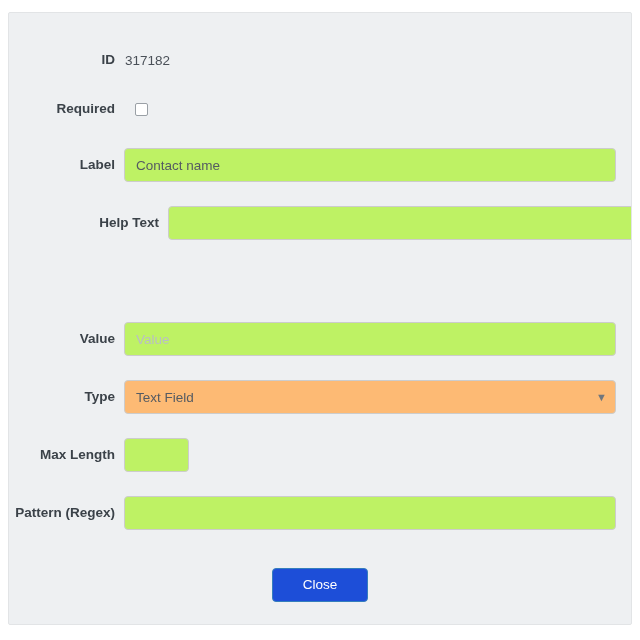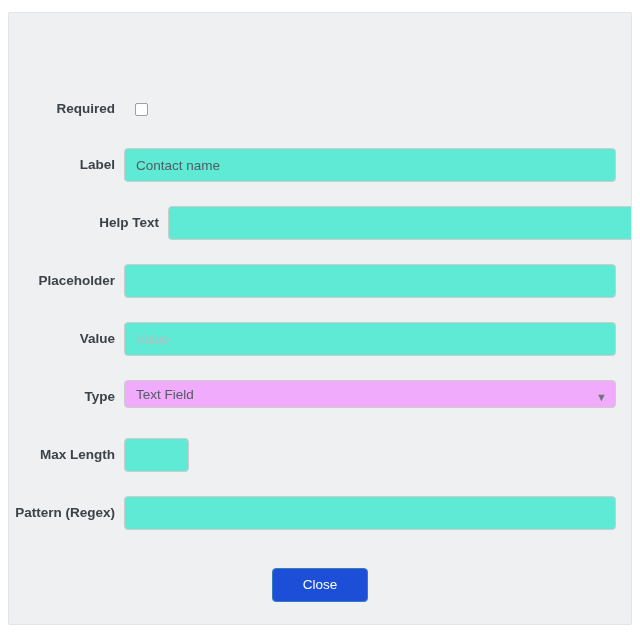--- a/index.html
+++ b/index.html
@@ -54,21 +54,21 @@
   .static-value {
     font-size: 13.5px;
     color: #4a5058;
     padding-left: 1px;
   }
 
   .text-input {
     width: 492px;
     height: 34px;
     box-sizing: border-box;
-    background: #5eead4;
+    background: #bef264;
     border: 1px solid #cccccc;
     border-radius: 4px;
     padding: 0 11px;
     font-family: "Liberation Sans", sans-serif;
     font-size: 13.5px;
     color: #555b62;
     outline: none;
   }
   .text-input::placeholder {
     color: #b9bec4;
@@ -79,23 +79,23 @@
     width: 65px;
   }
 
   .select-wrap {
     position: relative;
     width: 492px;
     height: 34px;
   }
   .select-input {
     width: 100%;
-    height: 28px;
-    box-sizing: border-box;
-    background: #f0abfc;
+    height: 34px;
+    box-sizing: border-box;
+    background: #fdba74;
     border: 1px solid #cccccc;
     border-radius: 4px;
     padding: 0 26px 0 11px;
     font-family: "Liberation Sans", sans-serif;
     font-size: 13.5px;
     color: #555b62;
     display: flex;
     align-items: center;
   }
   .chevron {
@@ -145,20 +145,26 @@
     display: flex;
     align-items: center;
     justify-content: center;
   }
 </style>
 </head>
 <body>
 
 <div class="panel">
 
+  <div class="form-row" style="top:30px;">
+    <div class="row-label">ID</div>
+    <div class="control-area">
+      <span class="static-value">317182</span>
+    </div>
+  </div>
 
   <div class="form-row" style="top:79px;gap:10px;">
     <div class="row-label">Required</div>
     <div class="control-area">
       <span class="checkbox"></span>
     </div>
   </div>
 
   <div class="form-row" style="top:135px;">
     <div class="row-label">Label</div>
@@ -167,26 +173,20 @@
     </div>
   </div>
 
   <div class="form-row" style="top:193px;padding-left:44px;">
     <div class="row-label">Help Text</div>
     <div class="control-area">
       <input class="text-input" type="text" value="" style="">
     </div>
   </div>
 
-  <div class="form-row" style="top:251px;">
-    <div class="row-label">Placeholder</div>
-    <div class="control-area">
-      <input class="text-input" type="text" value="" style="">
-    </div>
-  </div>
 
   <div class="form-row" style="top:309px;">
     <div class="row-label">Value</div>
     <div class="control-area">
       <input class="text-input" type="text" placeholder="Value" style="">
     </div>
   </div>
 
   <div class="form-row" style="top:367px;">
     <div class="row-label">Type</div>

